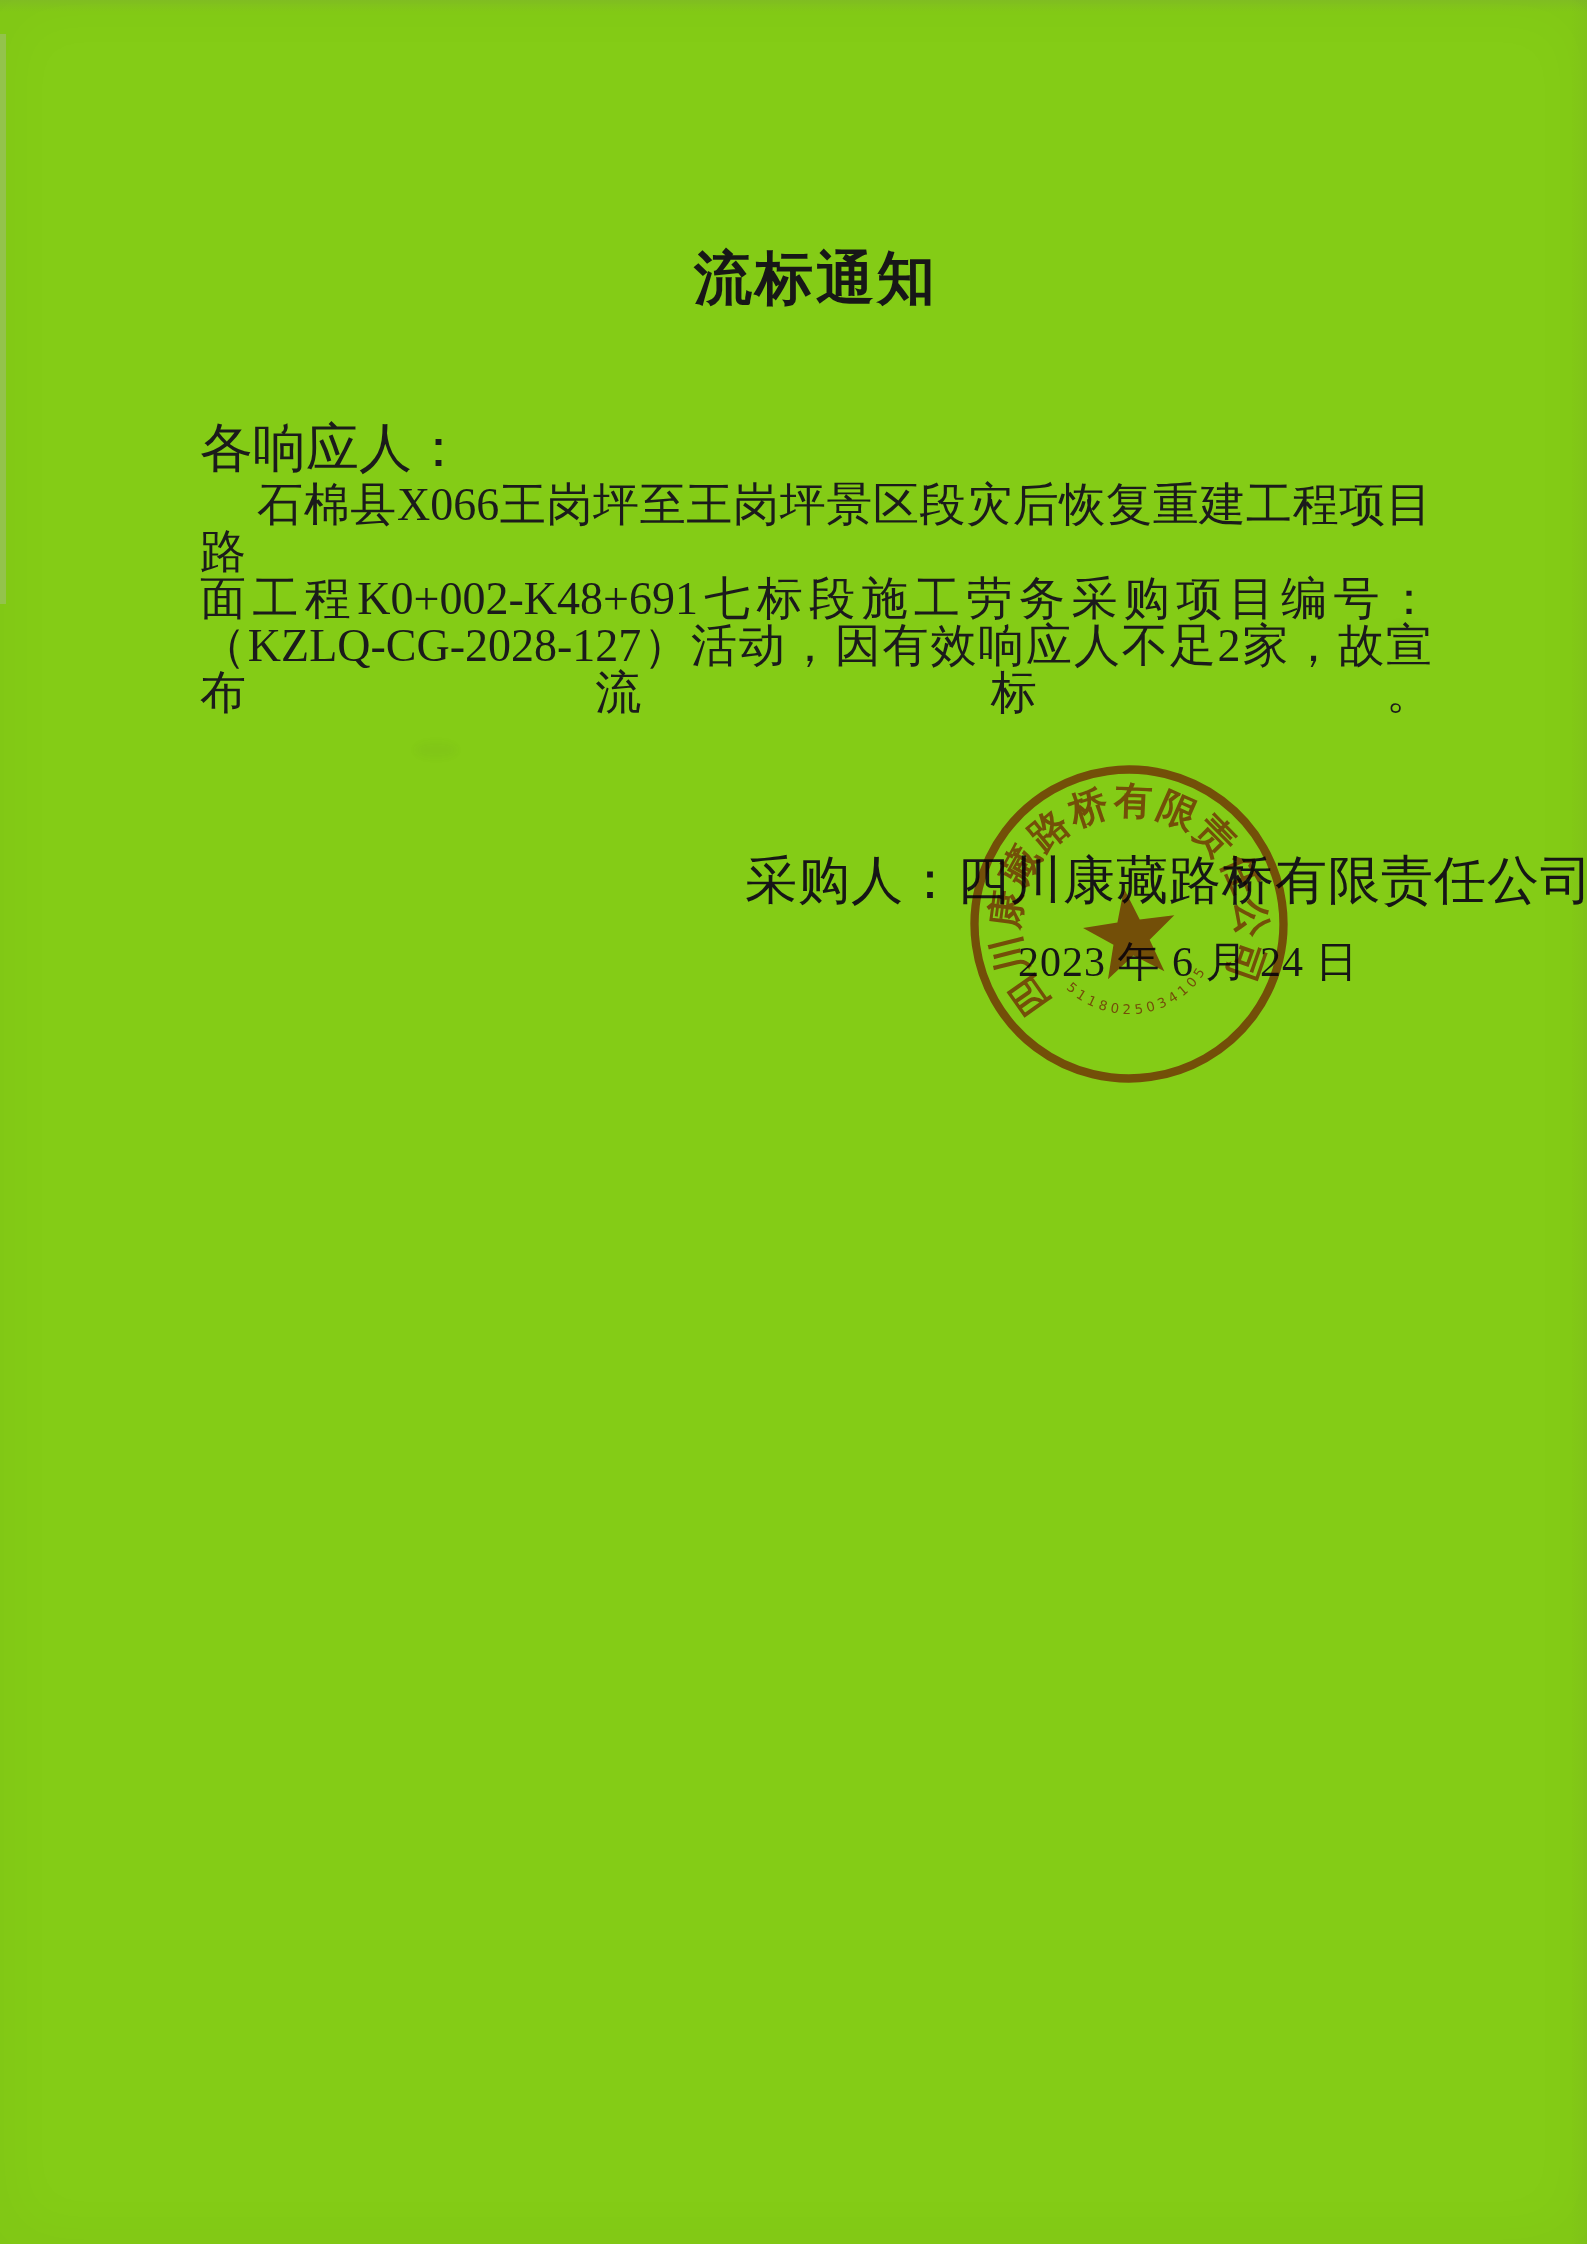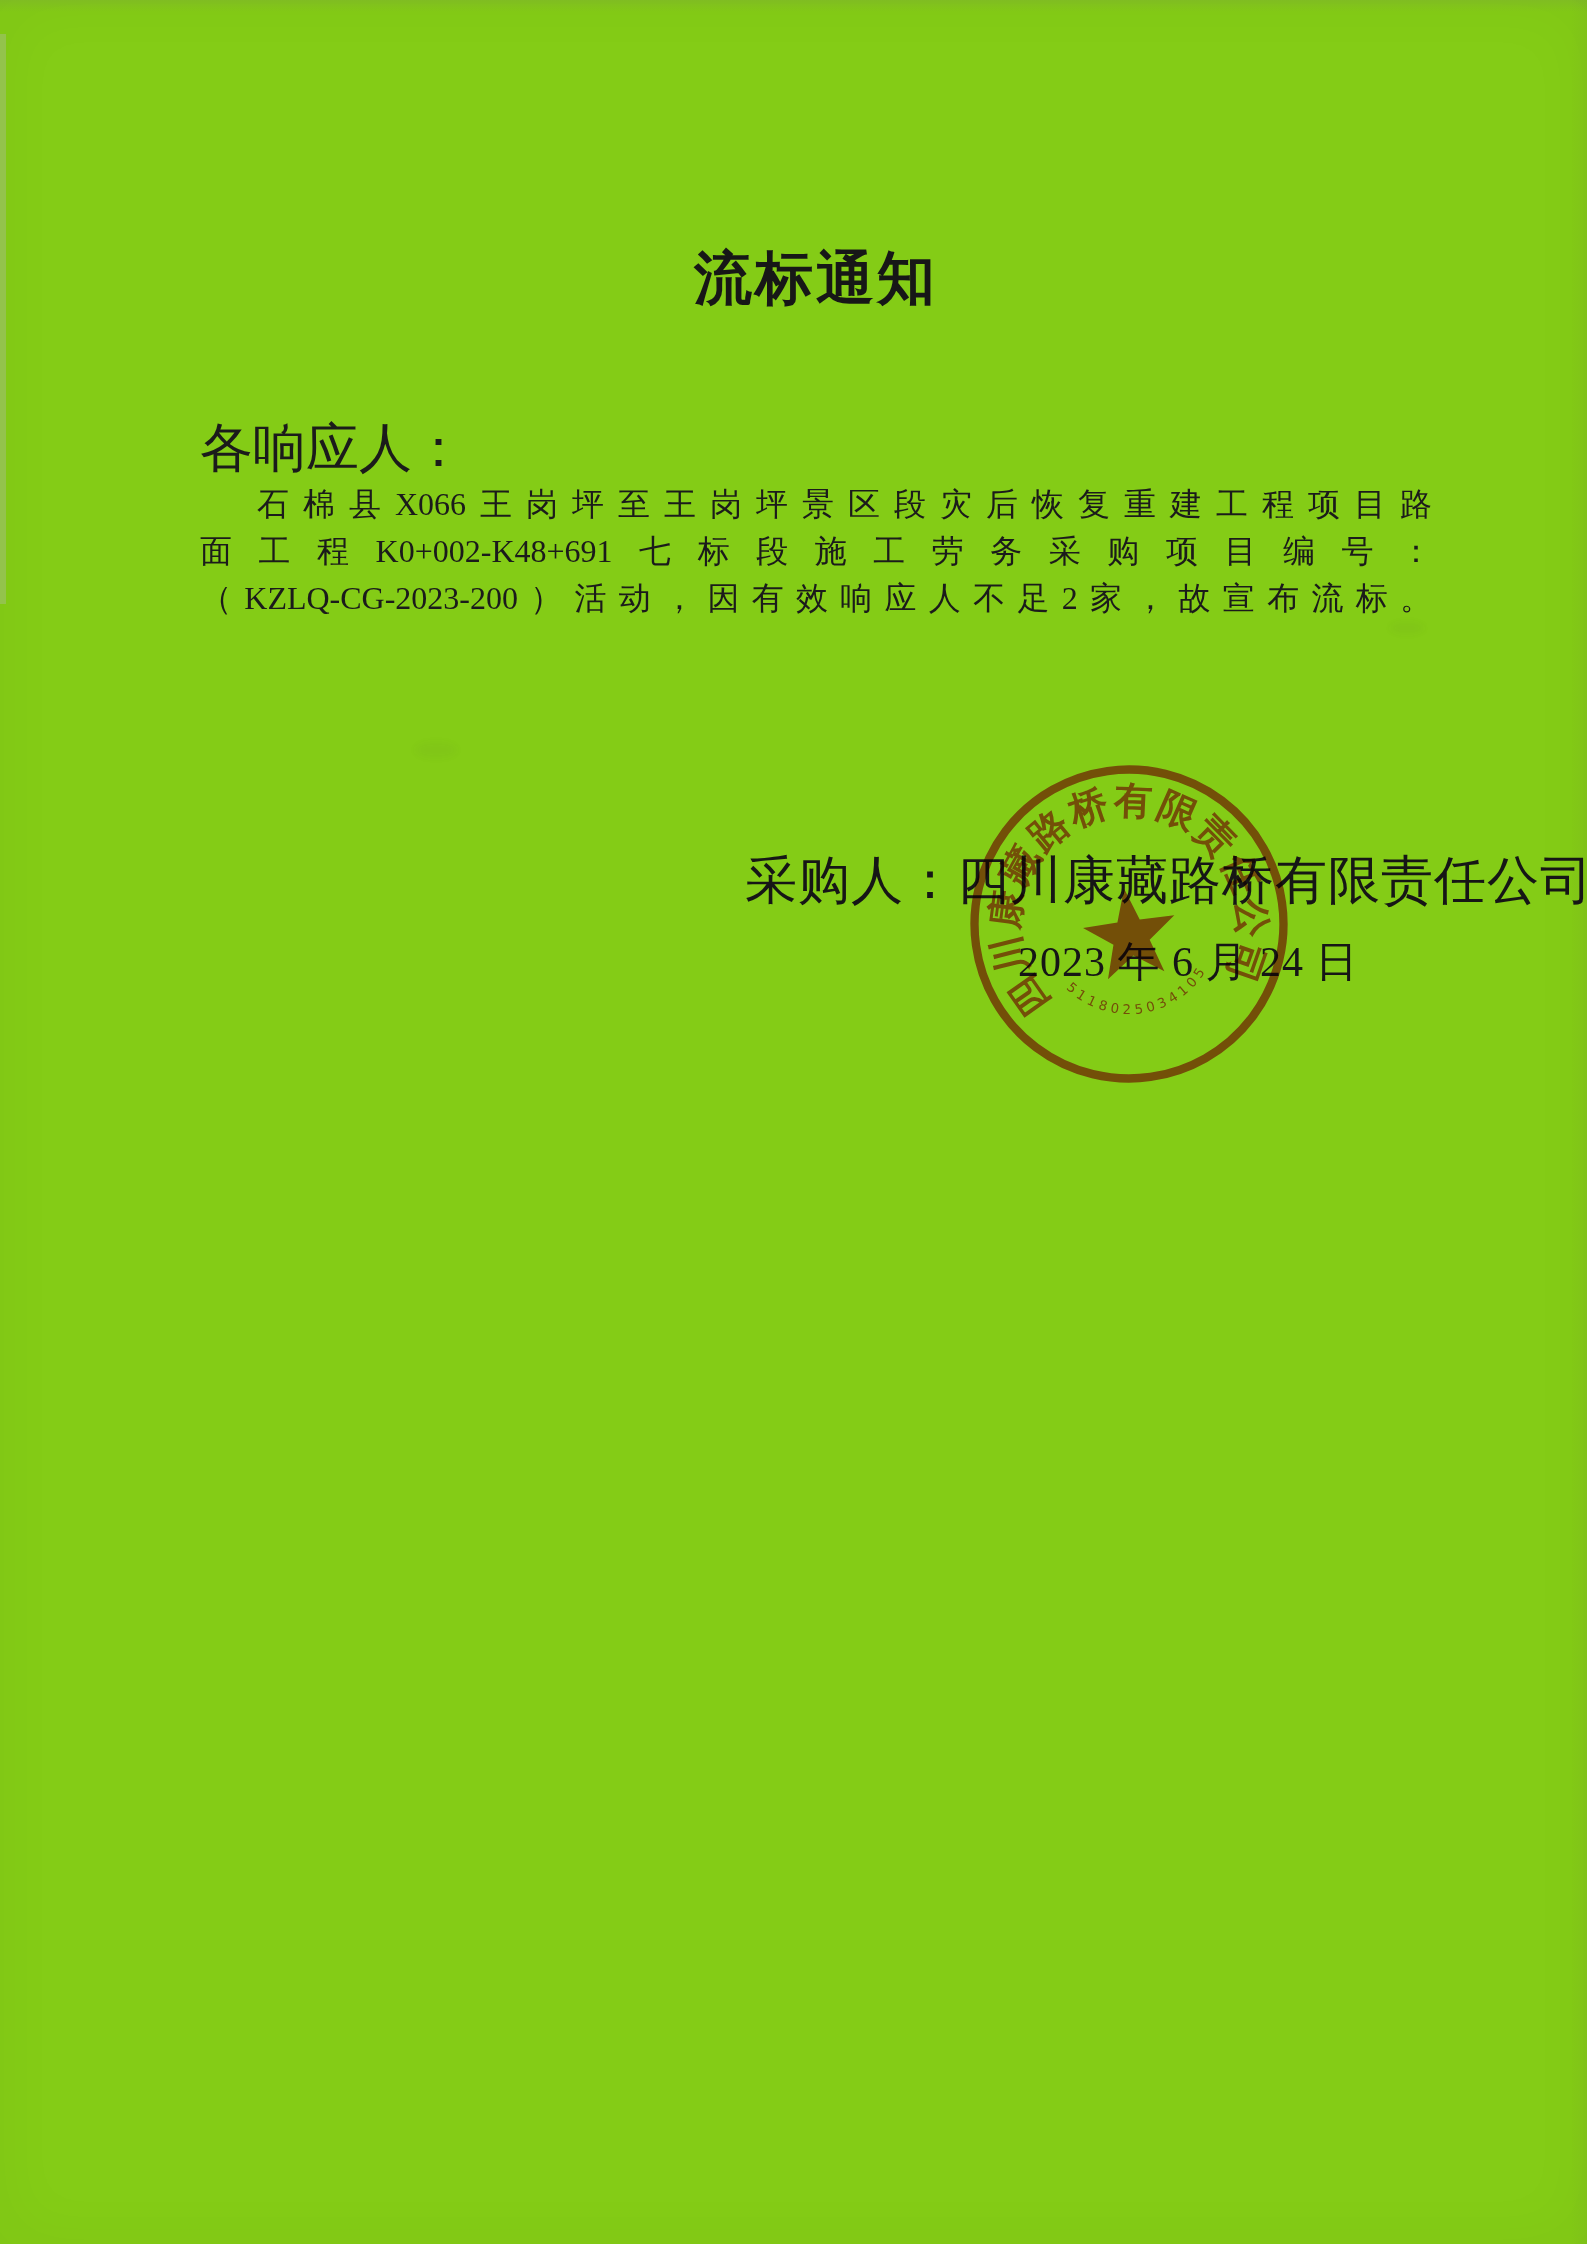--- a/index.html
+++ b/index.html
@@ -47,21 +47,21 @@
   .salutation {
     position: absolute;
     left: 200px; top: 413px;
     font-size: 53px;
     color: #1b1b1b;
   }
 
   .paragraph {
     position: absolute;
     left: 200px; top: 481px; width: 1232px;
-    font-size: 32px;
+    font-size: 46px;
     line-height: 47px;
     color: #1b1b1b;
   }
   .paragraph .line {
     text-align: justify;
     text-align-last: justify;
     -moz-text-align-last: justify;
   }
   .paragraph .line.indent { text-indent: 57px; }
 
@@ -121,21 +121,21 @@
   <div class="artifact smudge-a"></div>
   <div class="artifact smudge-b"></div>
 
   <h1 class="doc-title">流标通知</h1>
 
   <div class="salutation">各响应人：</div>
 
   <div class="paragraph">
     <div class="line indent">石棉县X066王岗坪至王岗坪景区段灾后恢复重建工程项目路</div>
     <div class="line">面工程K0+002-K48+691七标段施工劳务采购项目编号：</div>
-    <div class="line">（KZLQ-CG-2023-200）活动，因有效响应人不足2家，故宣布流标。</div>
+    <div class="line">（KZLQ-CG-2028-127）活动，因有效响应人不足2家，故宣布流标。</div>
   </div>
 
   <div class="purchaser-line">
     <span>采购人：</span><span>四川康藏路桥有限责任公司</span>
   </div>
 
   <div class="date-line">2023 年 6 月 24 日</div>
 
   <svg class="stamp" viewBox="0 0 400 400" xmlns="http://www.w3.org/2000/svg" aria-hidden="true">
     <circle class="ring-circle" cx="200" cy="200" r="185"></circle>

